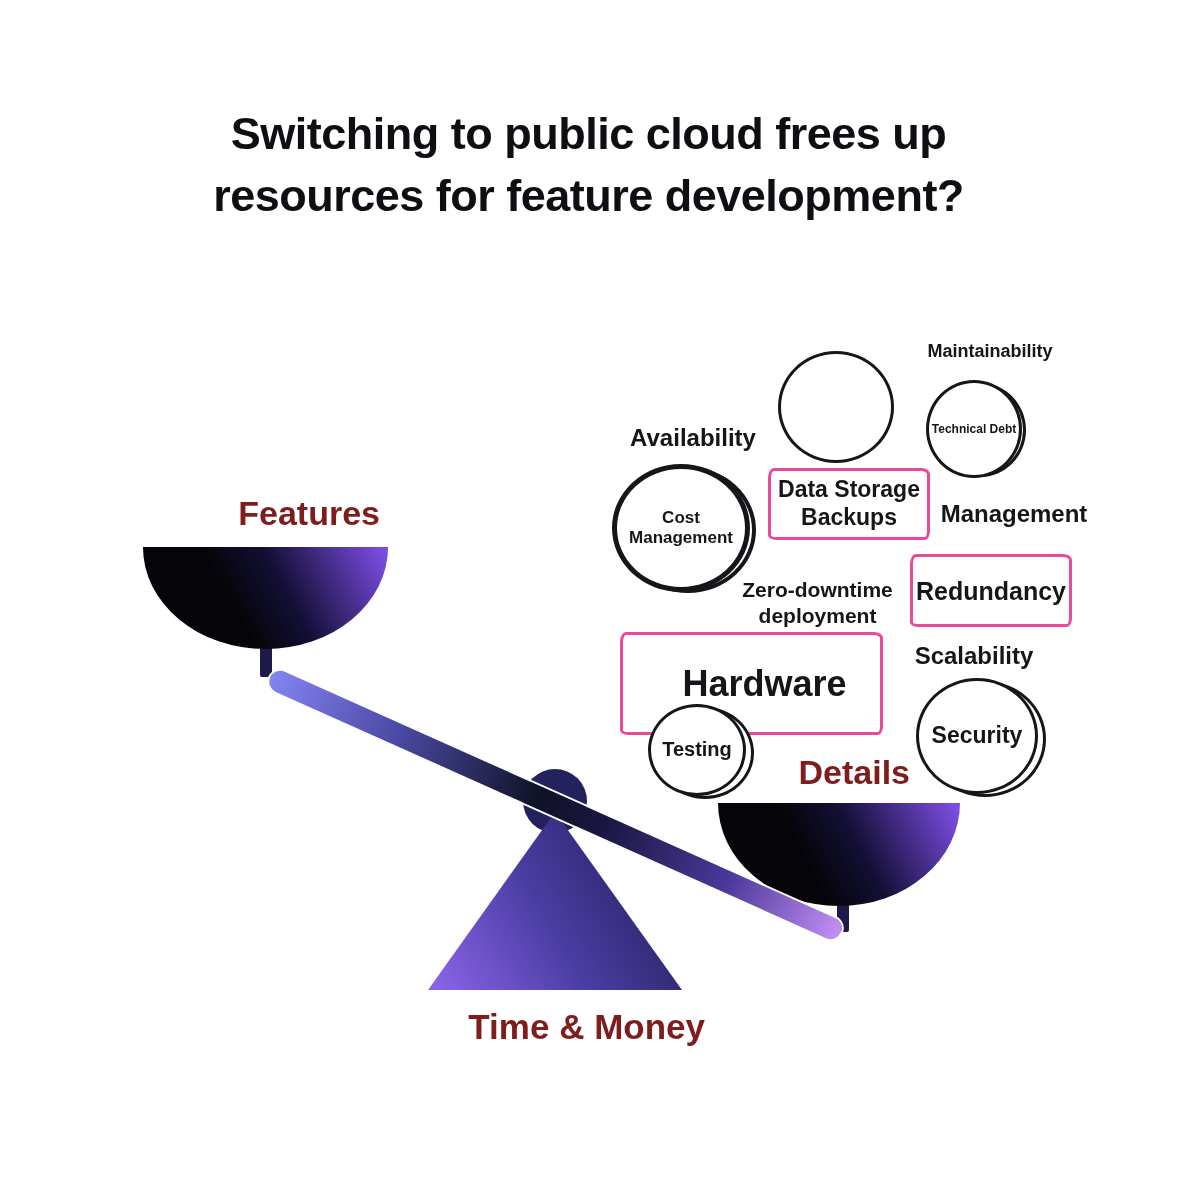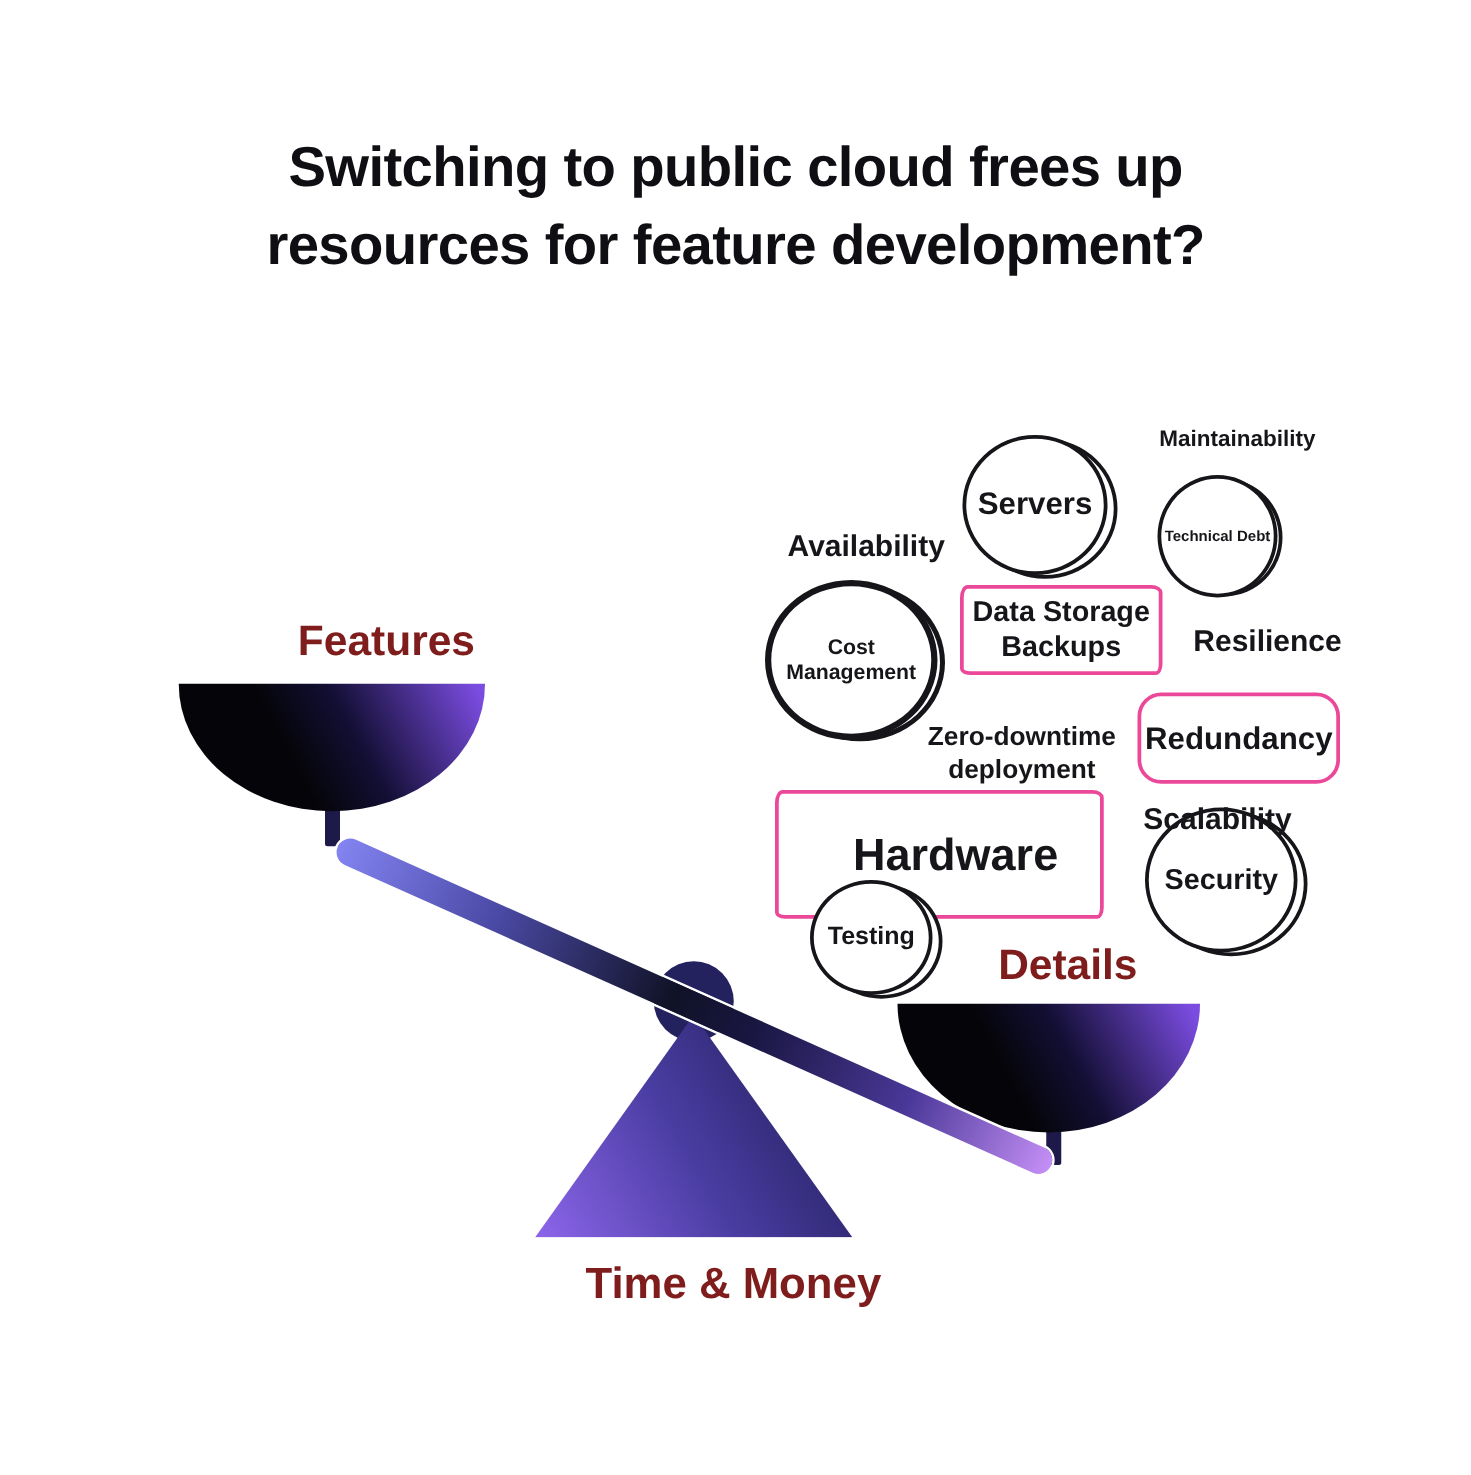--- a/index.html
+++ b/index.html
@@ -36,28 +36,28 @@
   .ghost{transform:translate(8px,3px);}
   #coin-servers,#ghost-servers{left:770px;top:348px;width:110px;height:106px;}
   #coin-servers{font-size:25px;}
   #coin-techdebt,#ghost-techdebt{left:926px;top:380px;width:86px;height:88px;}
   #coin-techdebt{font-size:12px;padding:2px;}
   #coin-costmgmt,#ghost-costmgmt{left:612px;top:464px;width:128px;height:118px;}
   #coin-costmgmt{font-size:17px;border-width:5px;}
   #ghost-costmgmt{border-width:4px;}
   #coin-testing,#ghost-testing{left:648px;top:704px;width:92px;height:86px;}
   #coin-testing{font-size:20px;}
-  #coin-security,#ghost-security{left:916px;top:646px;width:116px;height:110px;}
+  #coin-security,#ghost-security{left:916px;top:678px;width:116px;height:110px;}
   #coin-security{font-size:23px;}
   
   .box{border:3px solid #ec4899;background:#fff;display:flex;align-items:center;justify-content:center;
     text-align:center;font-weight:700;color:#16161a;line-height:1.2;
     border-radius:6px 9px 5px 8px / 10px 6px 9px 5px;}
   #box-datastorage{left:768px;top:468px;width:156px;height:66px;font-size:23px;}
-  #box-redundancy{left:910px;top:554px;width:156px;height:67px;font-size:25px;border-radius:19px;}
+  #box-redundancy{left:910px;top:554px;width:156px;height:67px;font-size:25px;}
   #box-hardware{left:620px;top:632px;width:231px;height:97px;font-size:36px;padding-left:26px;}
   
   .flabel{font-weight:700;text-align:center;color:#16161a;line-height:1.25;}
   #flabel-maintainability{left:890px;top:340px;width:200px;font-size:18px;}
   #flabel-availability{left:608px;top:423px;width:170px;font-size:24px;}
   #flabel-resilience{left:934px;top:499px;width:160px;font-size:24px;}
   #flabel-zerodowntime{left:730px;top:577px;width:175px;font-size:21px;}
   #flabel-scalability{left:904px;top:641px;width:140px;font-size:24px;}
 </style>
 </head>
@@ -76,37 +76,36 @@
   <div class="abs" id="pivot"></div>
   <div class="abs" id="fulcrum"></div>
   <div class="abs pan" id="pan-right"></div>
   <div class="abs" id="beam"></div>
 
   <div class="abs biglabel" id="label-features">Features</div>
   <div class="abs biglabel" id="label-details">Details</div>
   <div class="abs biglabel" id="label-bottom">Time &amp; Money</div>
 
   <div class="abs ring ghost" id="ghost-servers"></div>
-  <div class="abs coin" id="coin-servers">Servers</div>
 
   <div class="abs ring ghost" id="ghost-techdebt"></div>
   <div class="abs coin" id="coin-techdebt">Technical Debt</div>
 
   <div class="abs ring ghost" id="ghost-costmgmt"></div>
   <div class="abs coin" id="coin-costmgmt">Cost Management</div>
 
   <div class="abs box" id="box-datastorage">Data Storage Backups</div>
   <div class="abs box" id="box-redundancy">Redundancy</div>
   <div class="abs box" id="box-hardware">Hardware</div>
 
   <div class="abs ring ghost" id="ghost-testing"></div>
   <div class="abs coin" id="coin-testing">Testing</div>
 
   <div class="abs ring ghost" id="ghost-security"></div>
   <div class="abs coin" id="coin-security">Security</div>
 
   <div class="abs flabel" id="flabel-maintainability">Maintainability</div>
   <div class="abs flabel" id="flabel-availability">Availability</div>
-  <div class="abs flabel" id="flabel-resilience">Resilience</div>
+  <div class="abs flabel" id="flabel-resilience">Management</div>
   <div class="abs flabel" id="flabel-zerodowntime">Zero-downtime deployment</div>
   <div class="abs flabel" id="flabel-scalability">Scalability</div>
 
 </div>
 
 </body></html>

